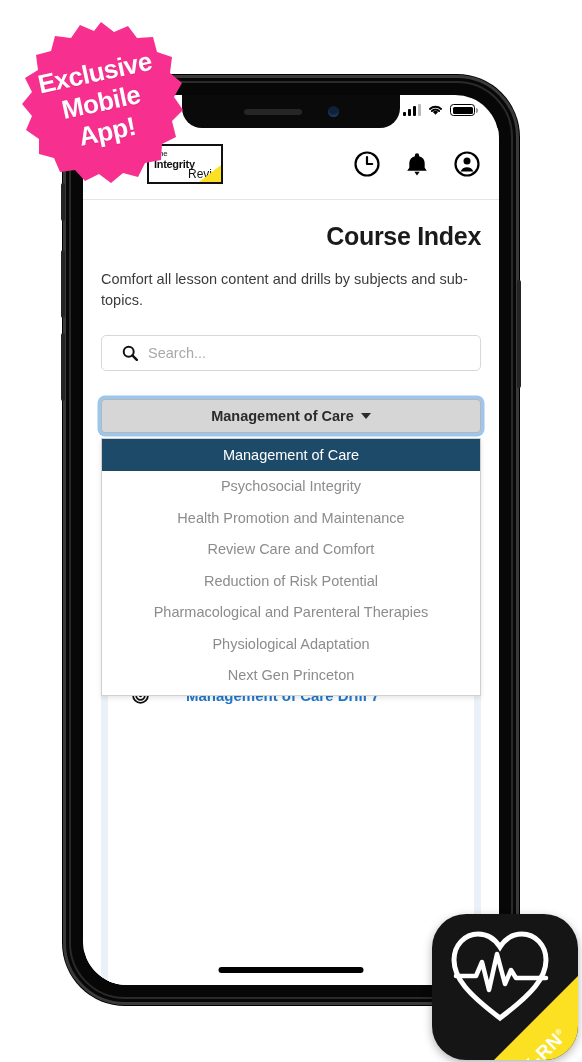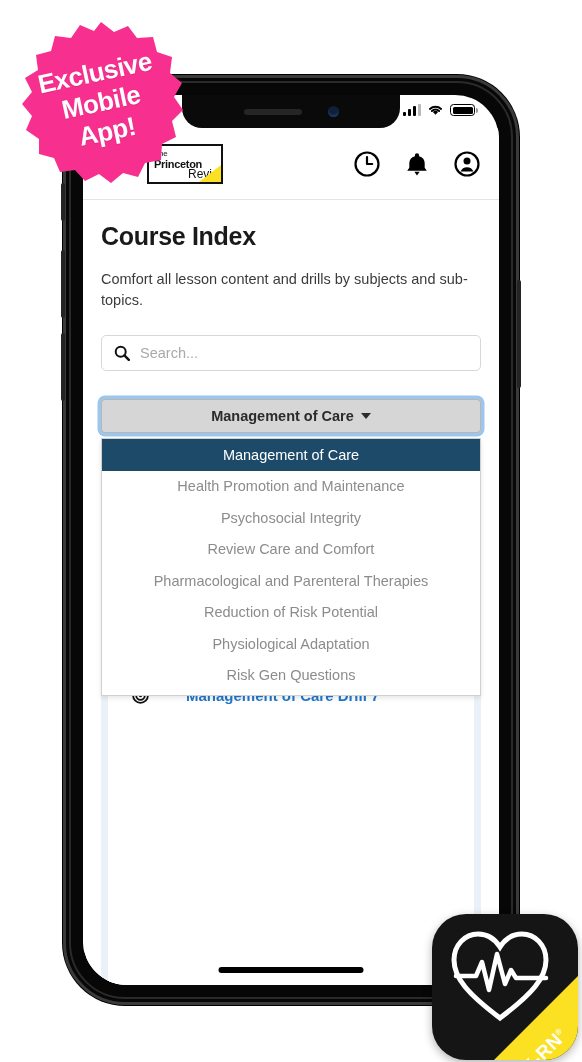--- a/index.html
+++ b/index.html
@@ -199,37 +199,38 @@
     background: #fff;
     padding: 22px 18px 0 18px;
     overflow: hidden;
   }
   .page-title {
     font-size: 25px;
     font-weight: bold;
     color: #1a1a1a;
     letter-spacing: -0.3px;
     margin-bottom: 18px;
+    text-align: right;
   }
   .page-desc {
     font-size: 14.5px;
     line-height: 21px;
     color: #3b3b3b;
     margin-bottom: 24px;
   }
 
   .search-wrap {
     position: relative;
     height: 36px;
     border: 1px solid #d8d8d8;
     border-radius: 5px;
     background: #fff;
     display: flex;
     align-items: center;
-    padding: 0 12px;
+    padding: 0 20px;
     margin-bottom: 28px;
   }
   .search-wrap svg { flex: 0 0 auto; }
   .search-input {
     border: 0;
     outline: 0;
     flex: 1;
     margin-left: 10px;
     font-size: 14.5px;
     font-family: "Liberation Sans", sans-serif;
@@ -438,21 +439,21 @@
 
       <div class="app-header">
         <div class="hamburger">
           <span></span>
             <span></span>
             <span></span>
         </div>
 
         <div class="pr-logo">
           <div class="l1">The</div>
-          <div class="l2">Princeton</div>
+          <div class="l2">Integrity</div>
           <div class="l3">Review</div>
           <div class="tri"></div>
         </div>
 
         <div class="header-icons">
           <svg class="hicon" viewBox="0 0 28 28">
             <circle cx="14" cy="14" r="11.5" fill="none" stroke="#000" stroke-width="2.2"></circle>
             <path d="M14 7.2 V14 H19.2" stroke="#000" stroke-width="2.2" fill="none" stroke-linecap="round" stroke-linejoin="round"></path>
           </svg>
           <svg class="hicon" viewBox="0 0 28 28">
@@ -481,27 +482,27 @@
         </div>
 
         <div class="select-holder">
           <div class="select-btn">
             <span class="select-btn-label">Management of Care</span>
             <span class="caret"></span>
           </div>
 
           <div class="select-menu">
             <div class="select-opt selected">Management of Care</div>
+            <div class="select-opt">Psychosocial Integrity</div>
             <div class="select-opt">Health Promotion and Maintenance</div>
-            <div class="select-opt">Psychosocial Integrity</div>
             <div class="select-opt">Review Care and Comfort</div>
+            <div class="select-opt">Reduction of Risk Potential</div>
             <div class="select-opt">Pharmacological and Parenteral Therapies</div>
-            <div class="select-opt">Reduction of Risk Potential</div>
             <div class="select-opt">Physiological Adaptation</div>
-            <div class="select-opt">Risk Gen Questions</div>
+            <div class="select-opt">Next Gen Princeton</div>
           </div>
         </div>
 
         <div class="drill-panel">
           <div class="drill-inner">
 
             <div class="drill-row">
               <svg class="drill-icon" viewBox="0 0 17 17">
                 <circle cx="8.5" cy="8.5" r="7.4" fill="none" stroke="#111" stroke-width="1.8"></circle>
                 <circle cx="8.5" cy="8.5" r="4.3" fill="none" stroke="#111" stroke-width="1.8"></circle>

